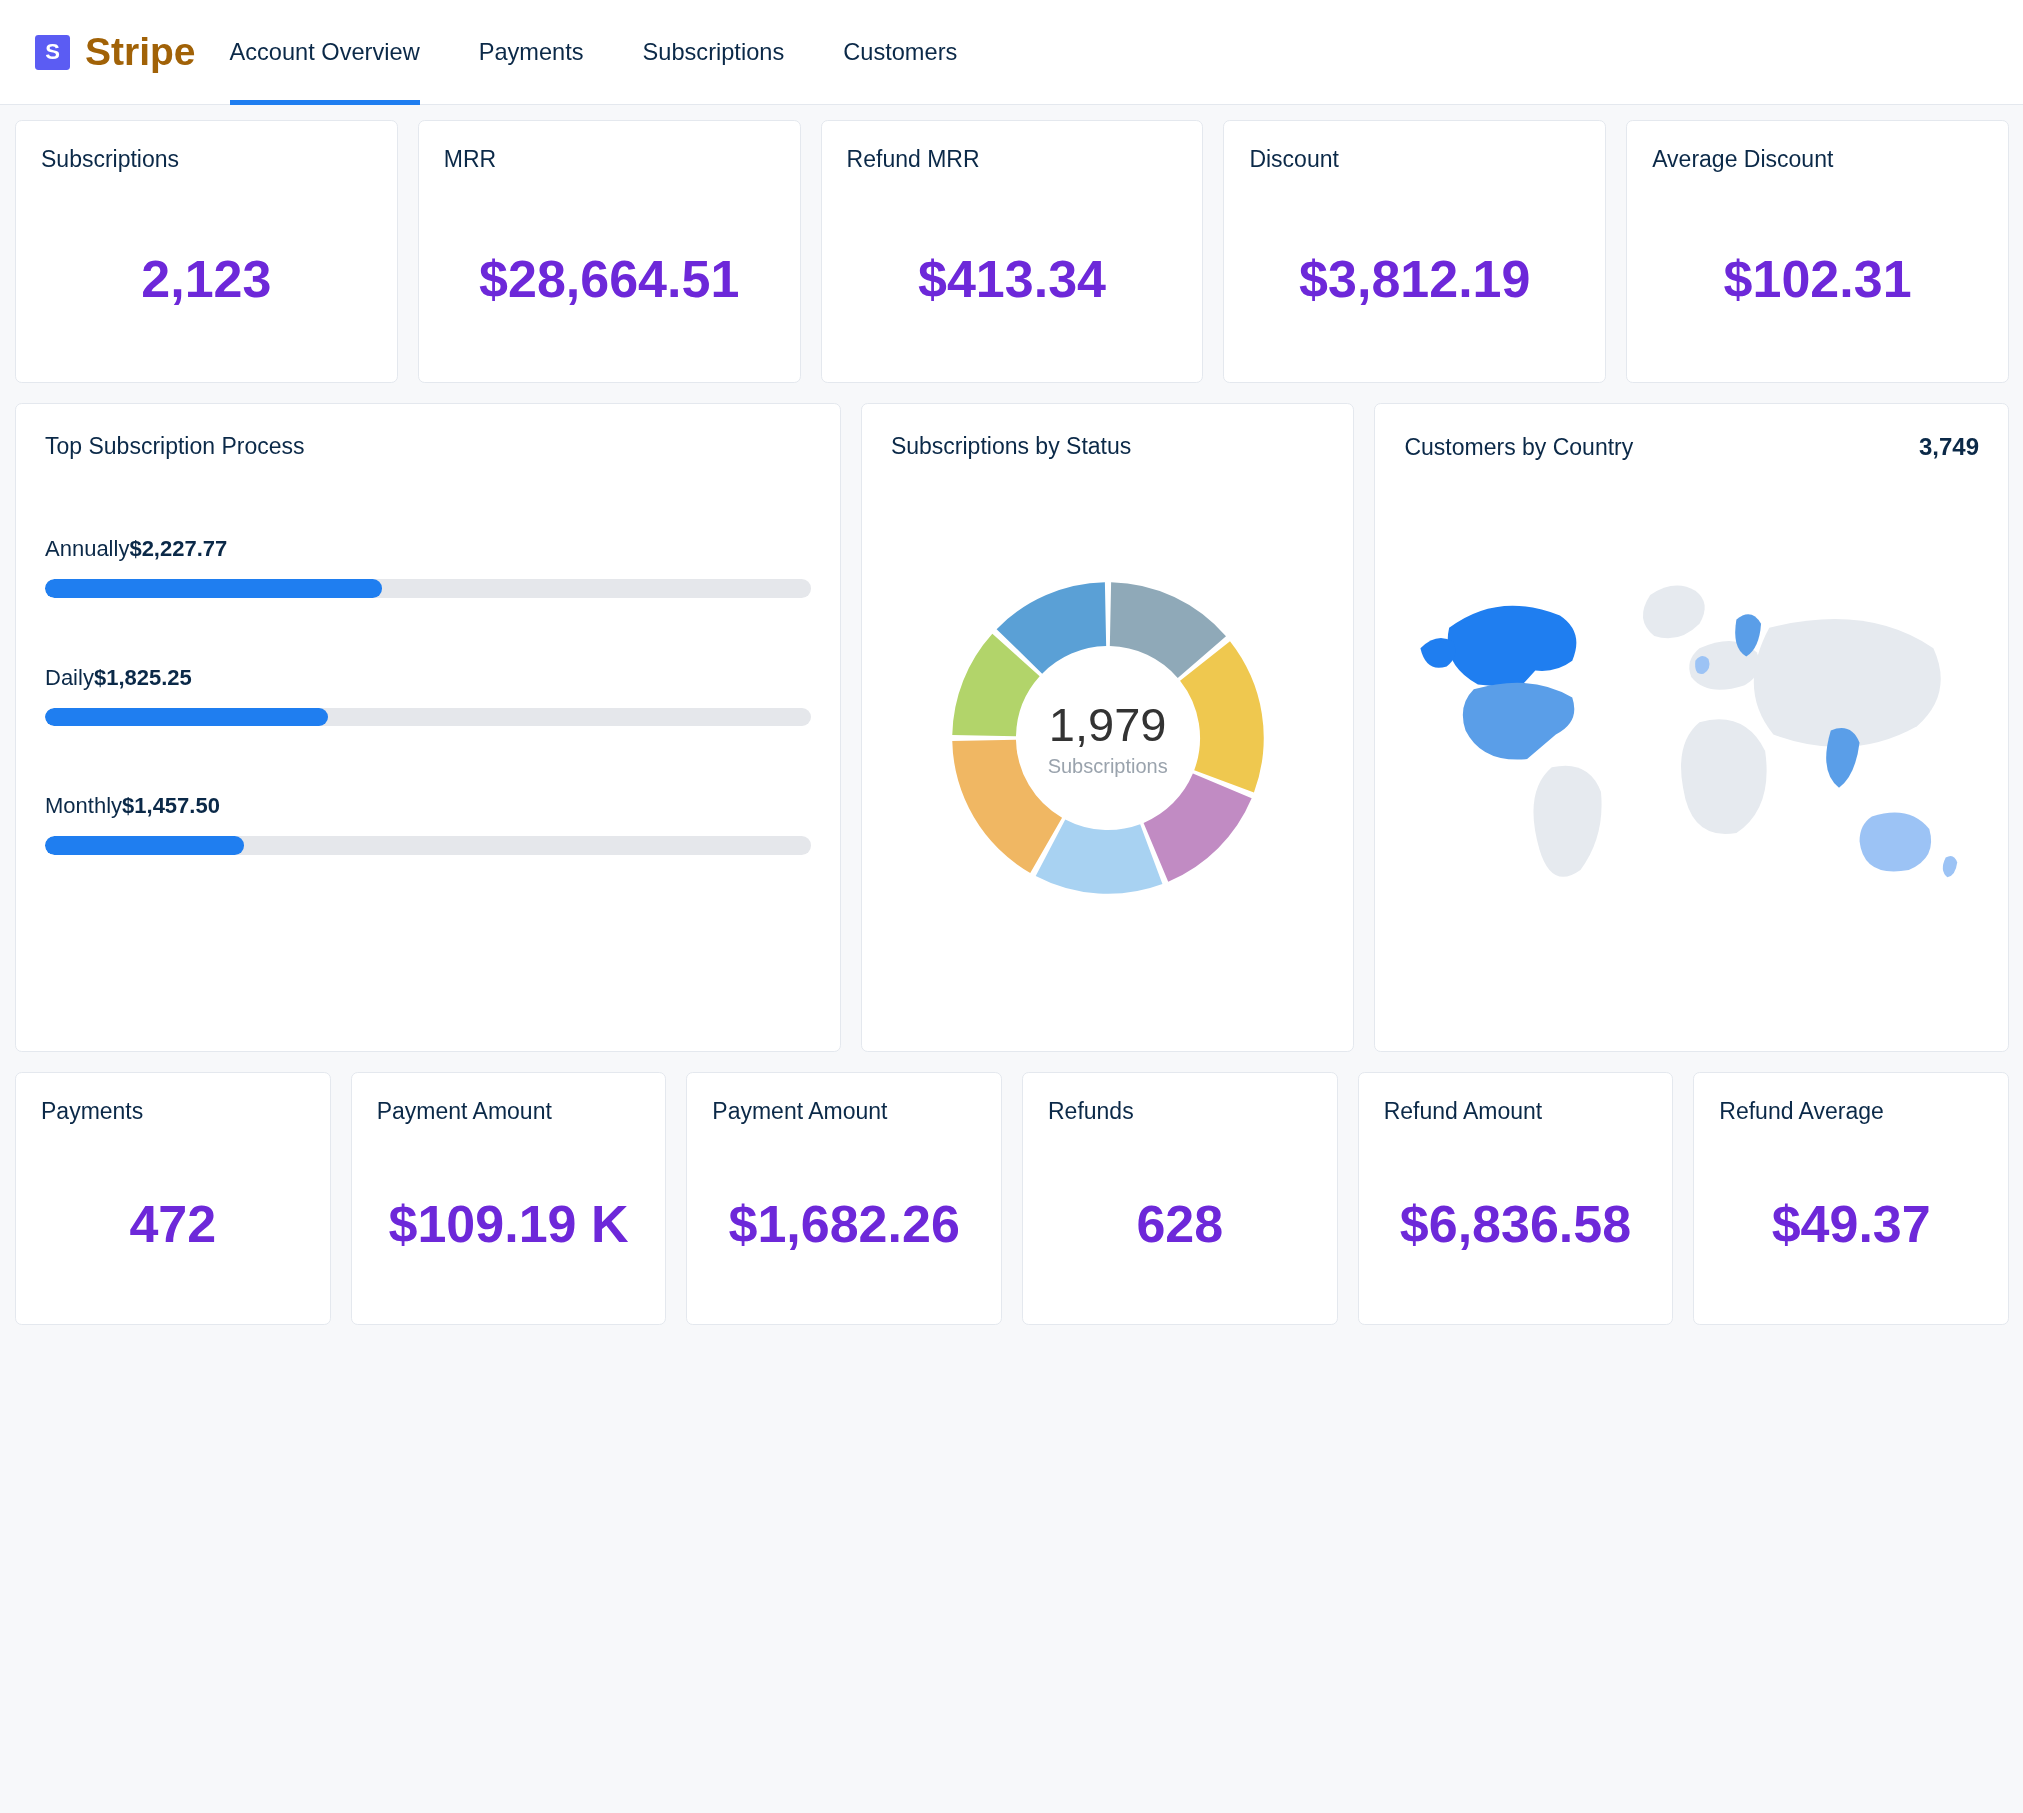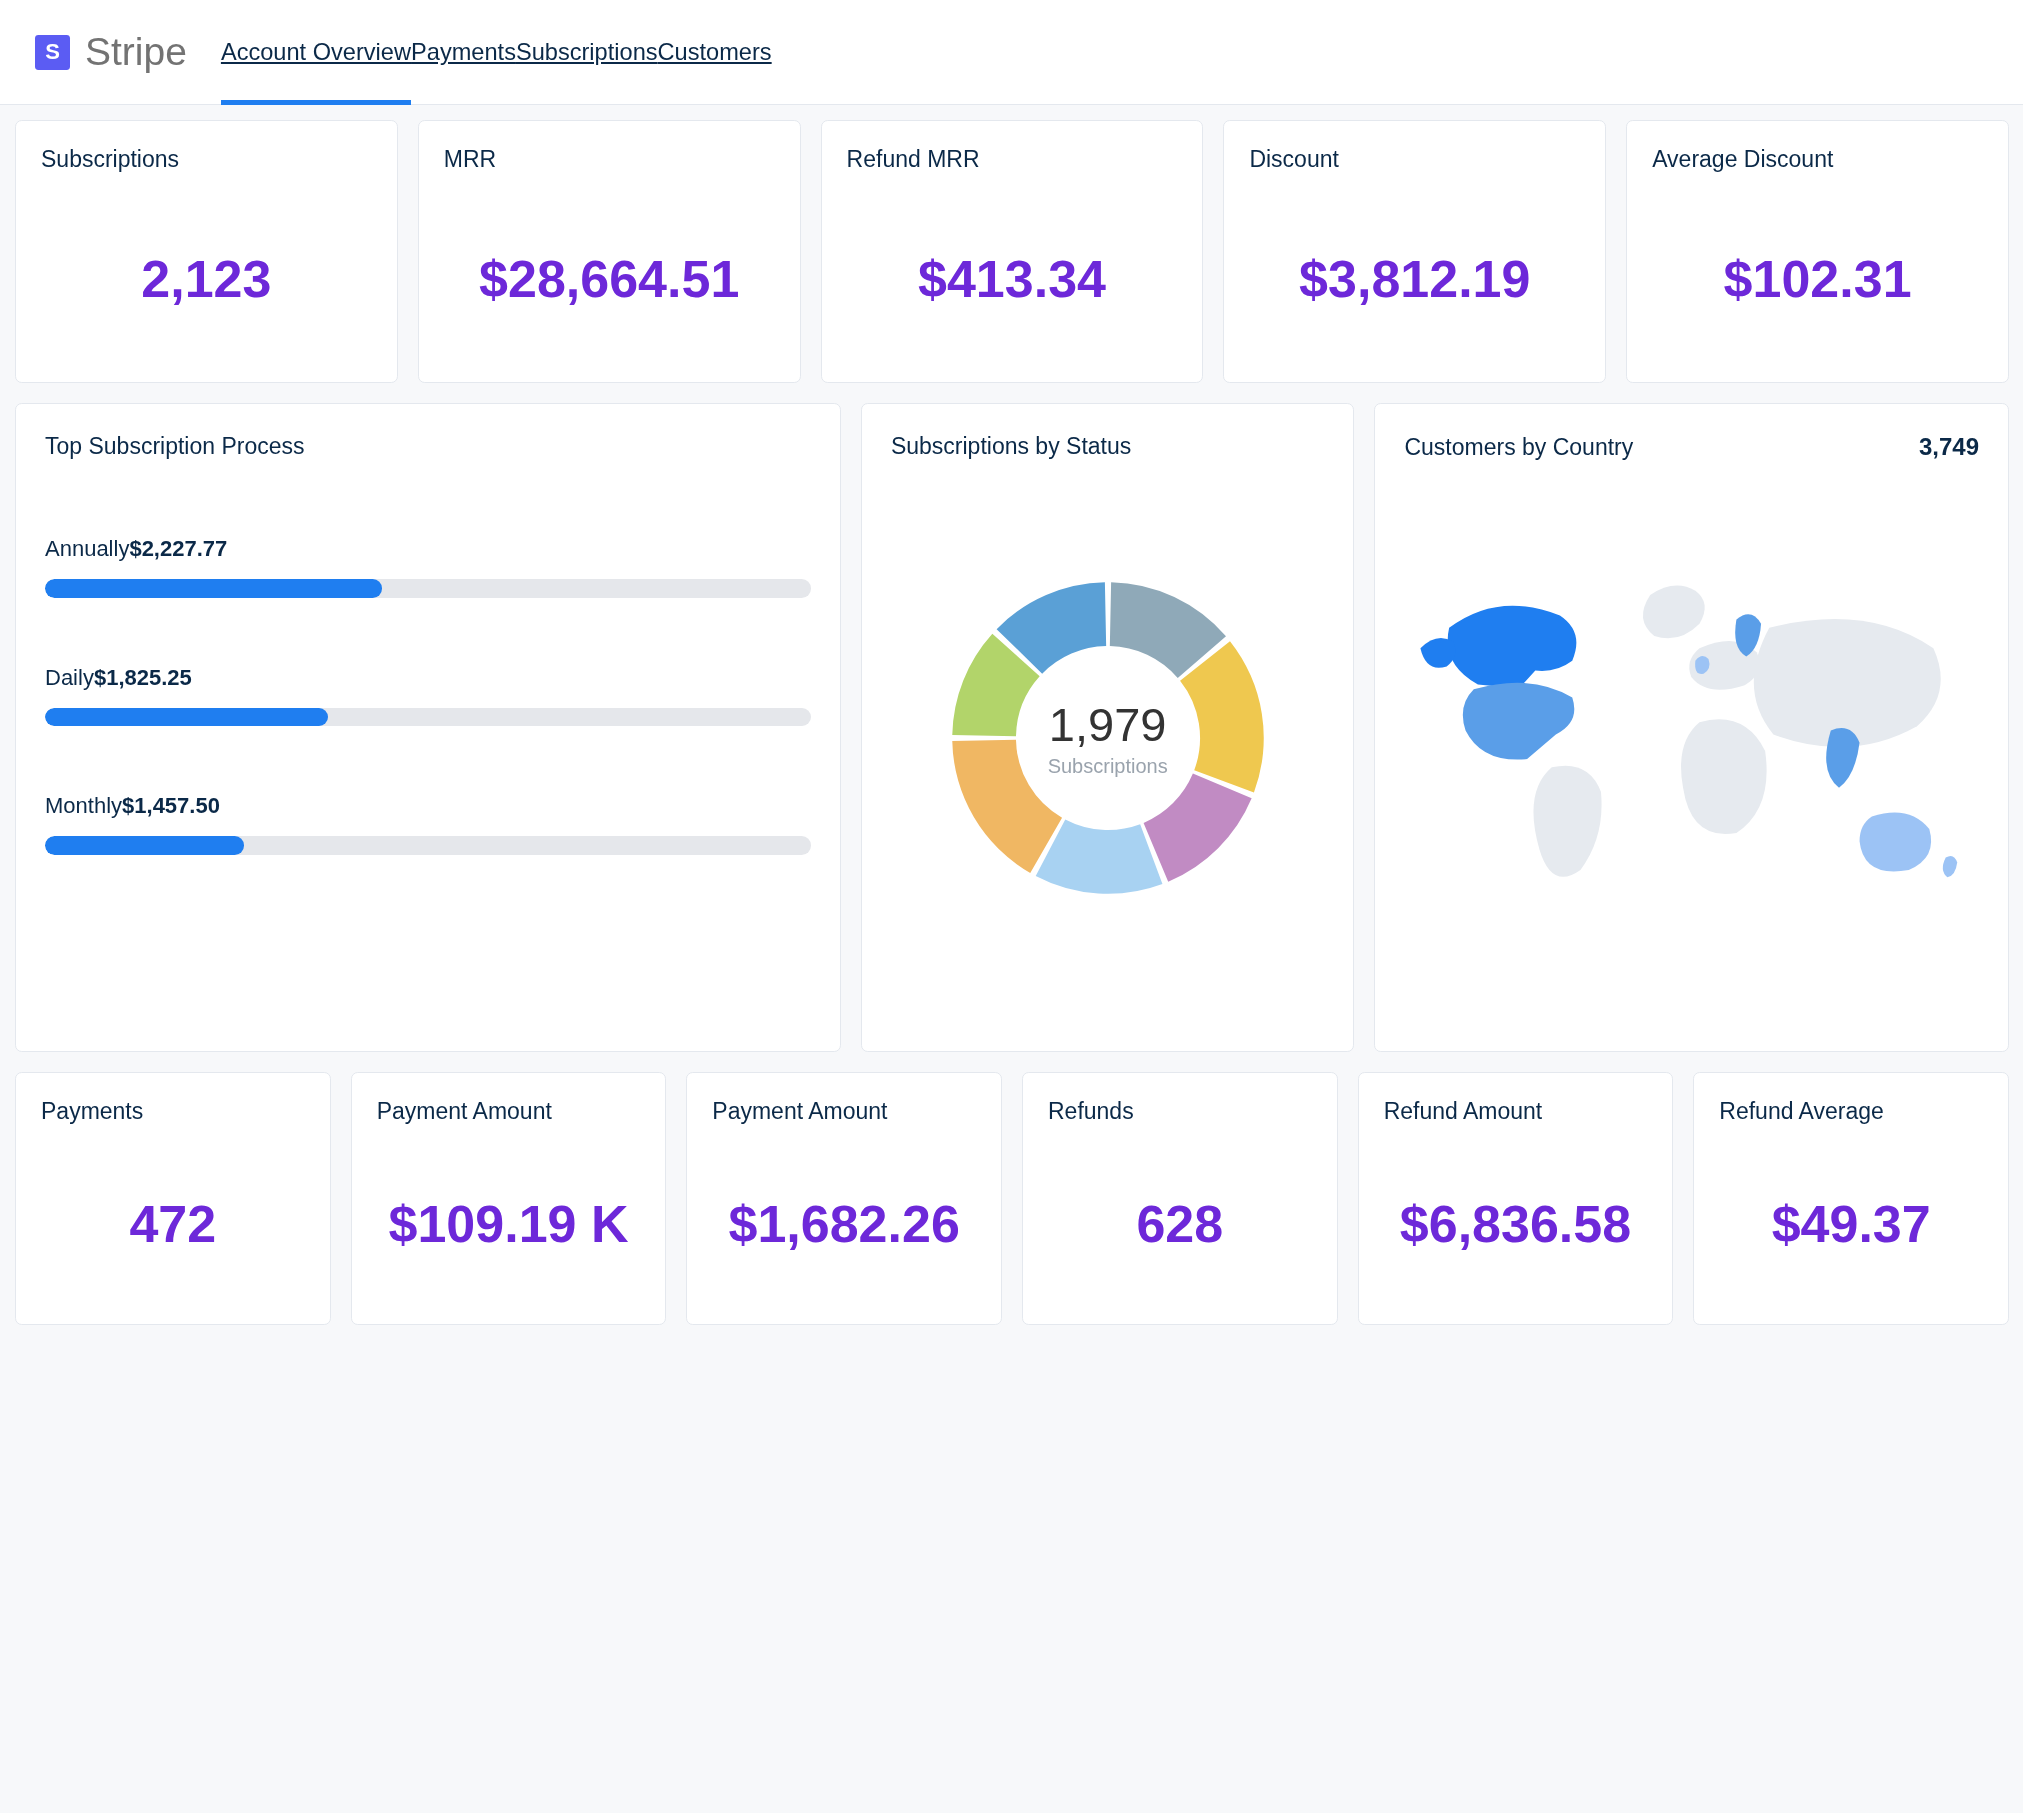--- a/index.html
+++ b/index.html
@@ -30,28 +30,28 @@
     color: #fff;
     display: inline-flex;
     align-items: center;
     justify-content: center;
     font-weight: 700;
     font-size: 22px;
     border-radius: 3.4px;
   }
   .brand-name {
     font-size: 39px;
-    font-weight: 400;
-    color: #737373;
+    font-weight: 700;
+    color: #a16207;
   }
   .tabs {
     display: flex;
+    gap: 59px;
     height: 100%;
     align-items: center;
-    text-decoration: underline;
   }
   .tab {
     font-size: 23.6px;
     color: #0b2948;
     height: 100%;
     display: flex;
     align-items: center;
     position: relative;
   }
   .tab-active {

